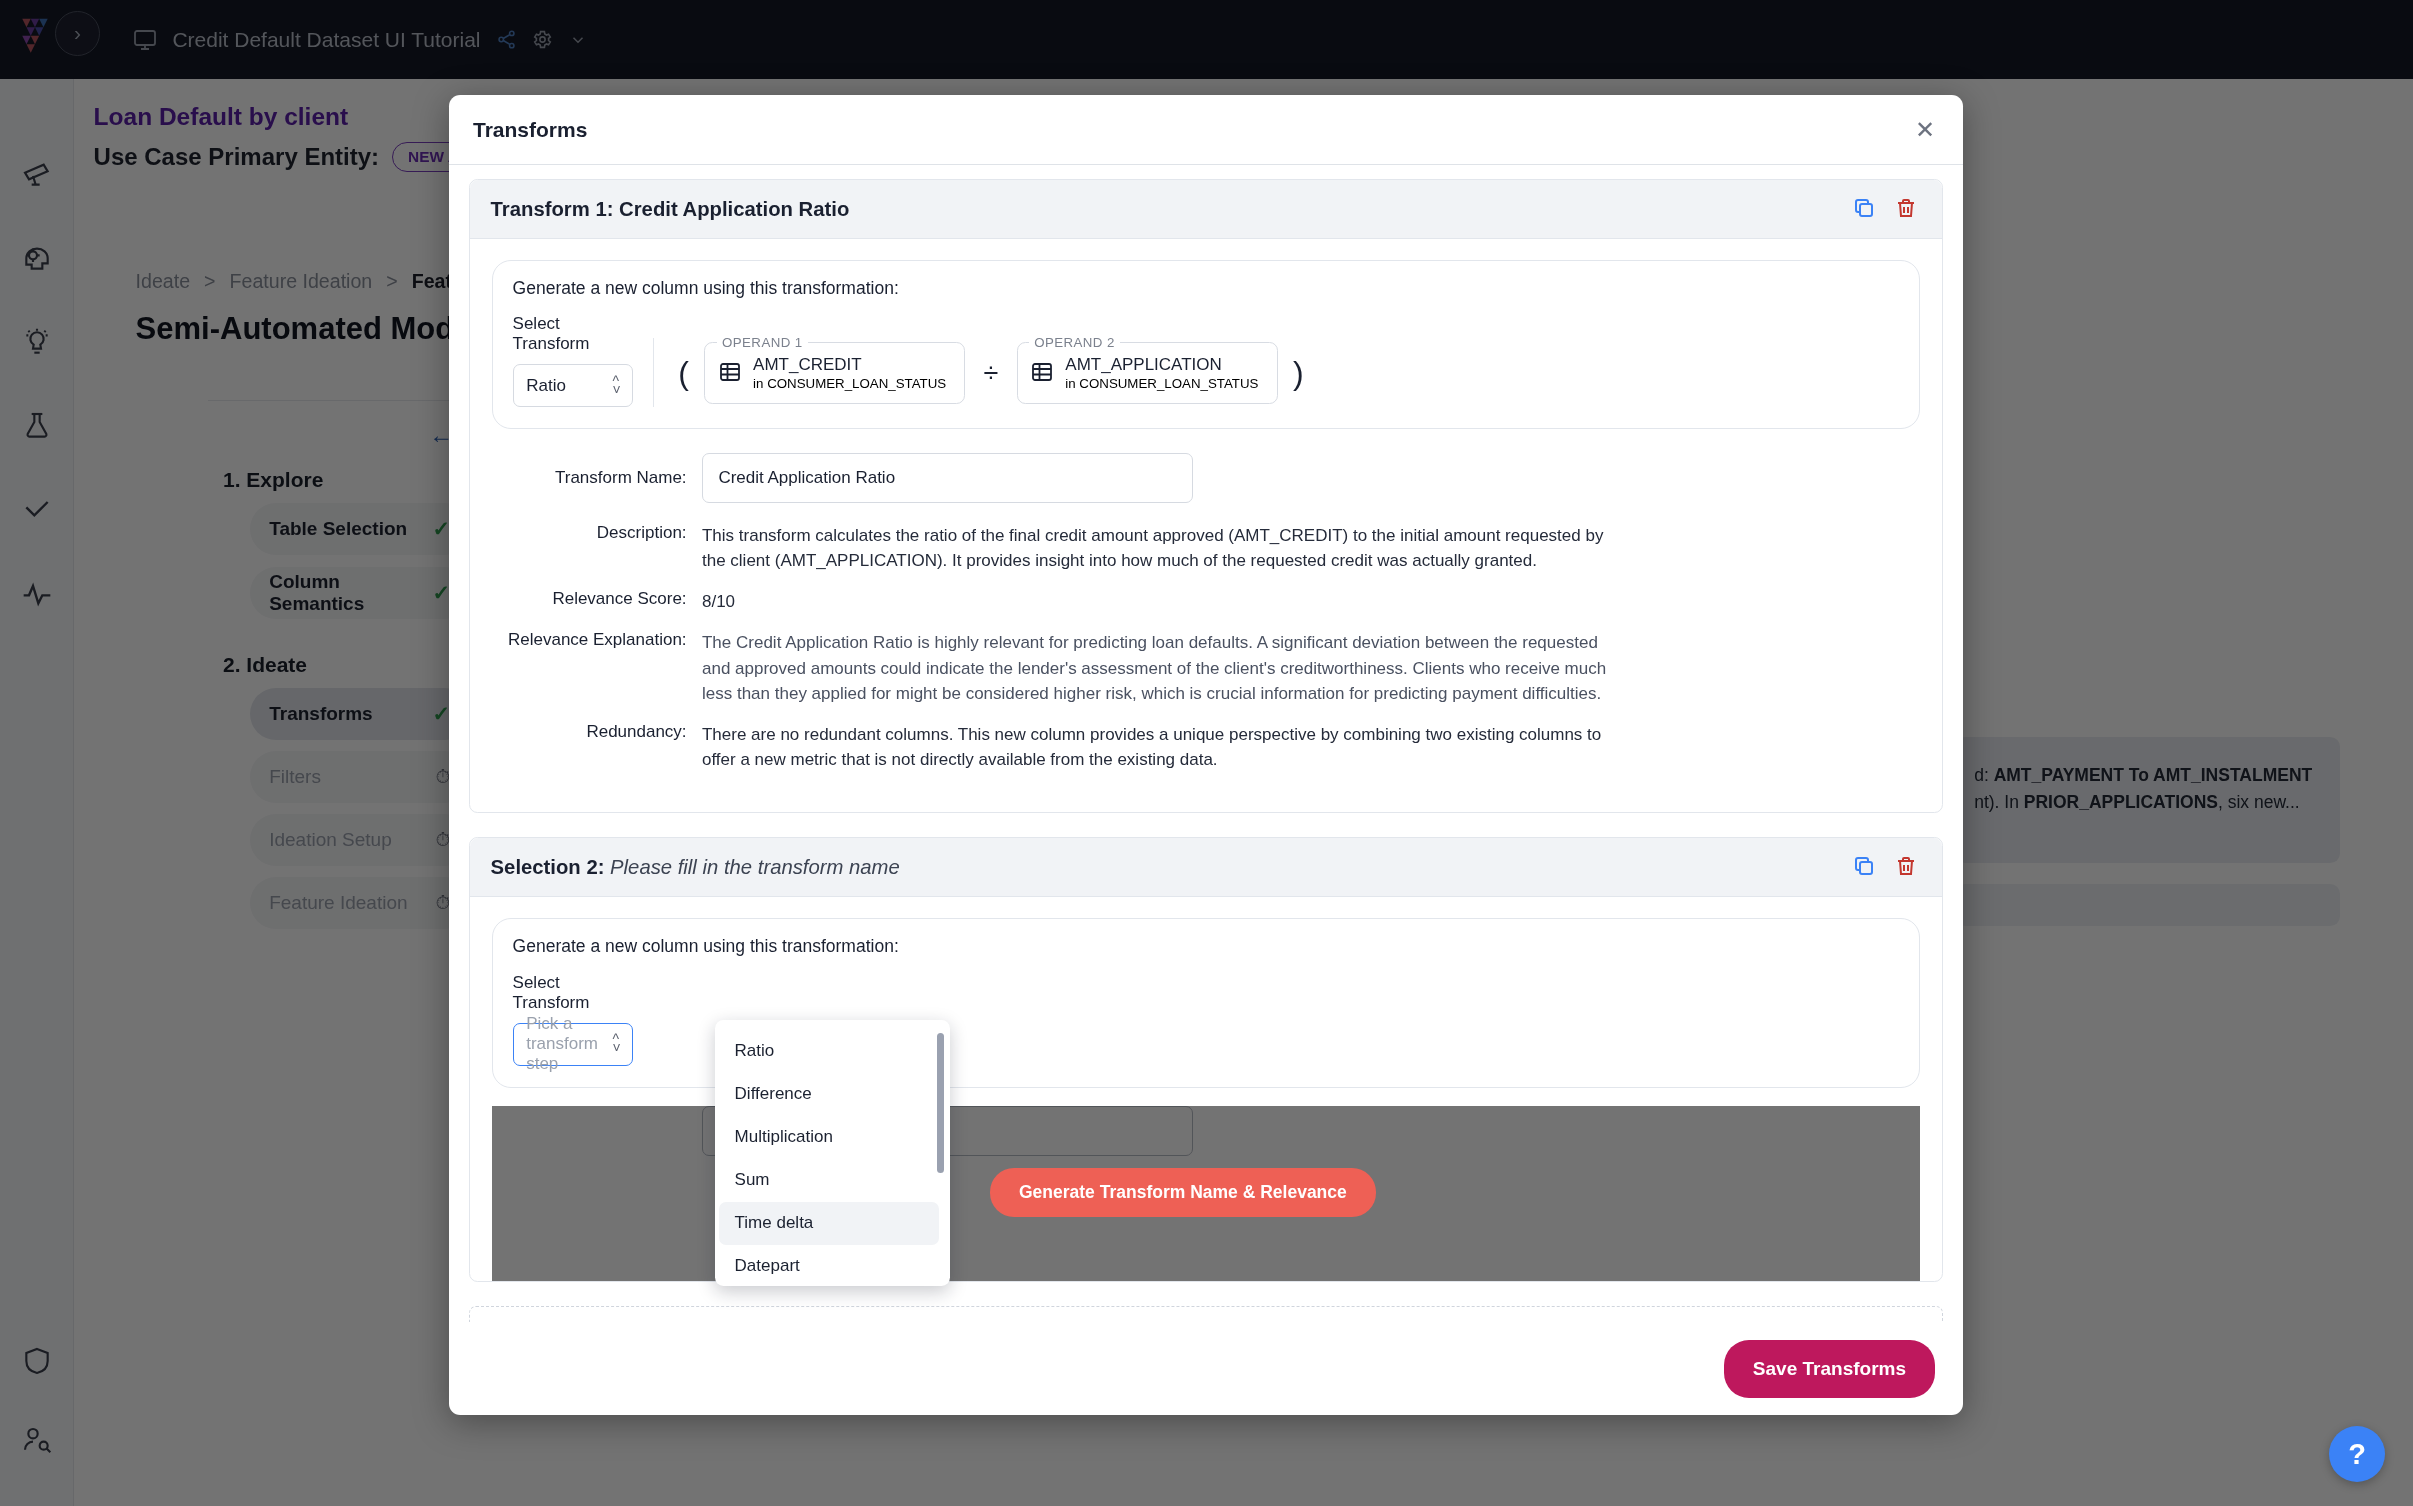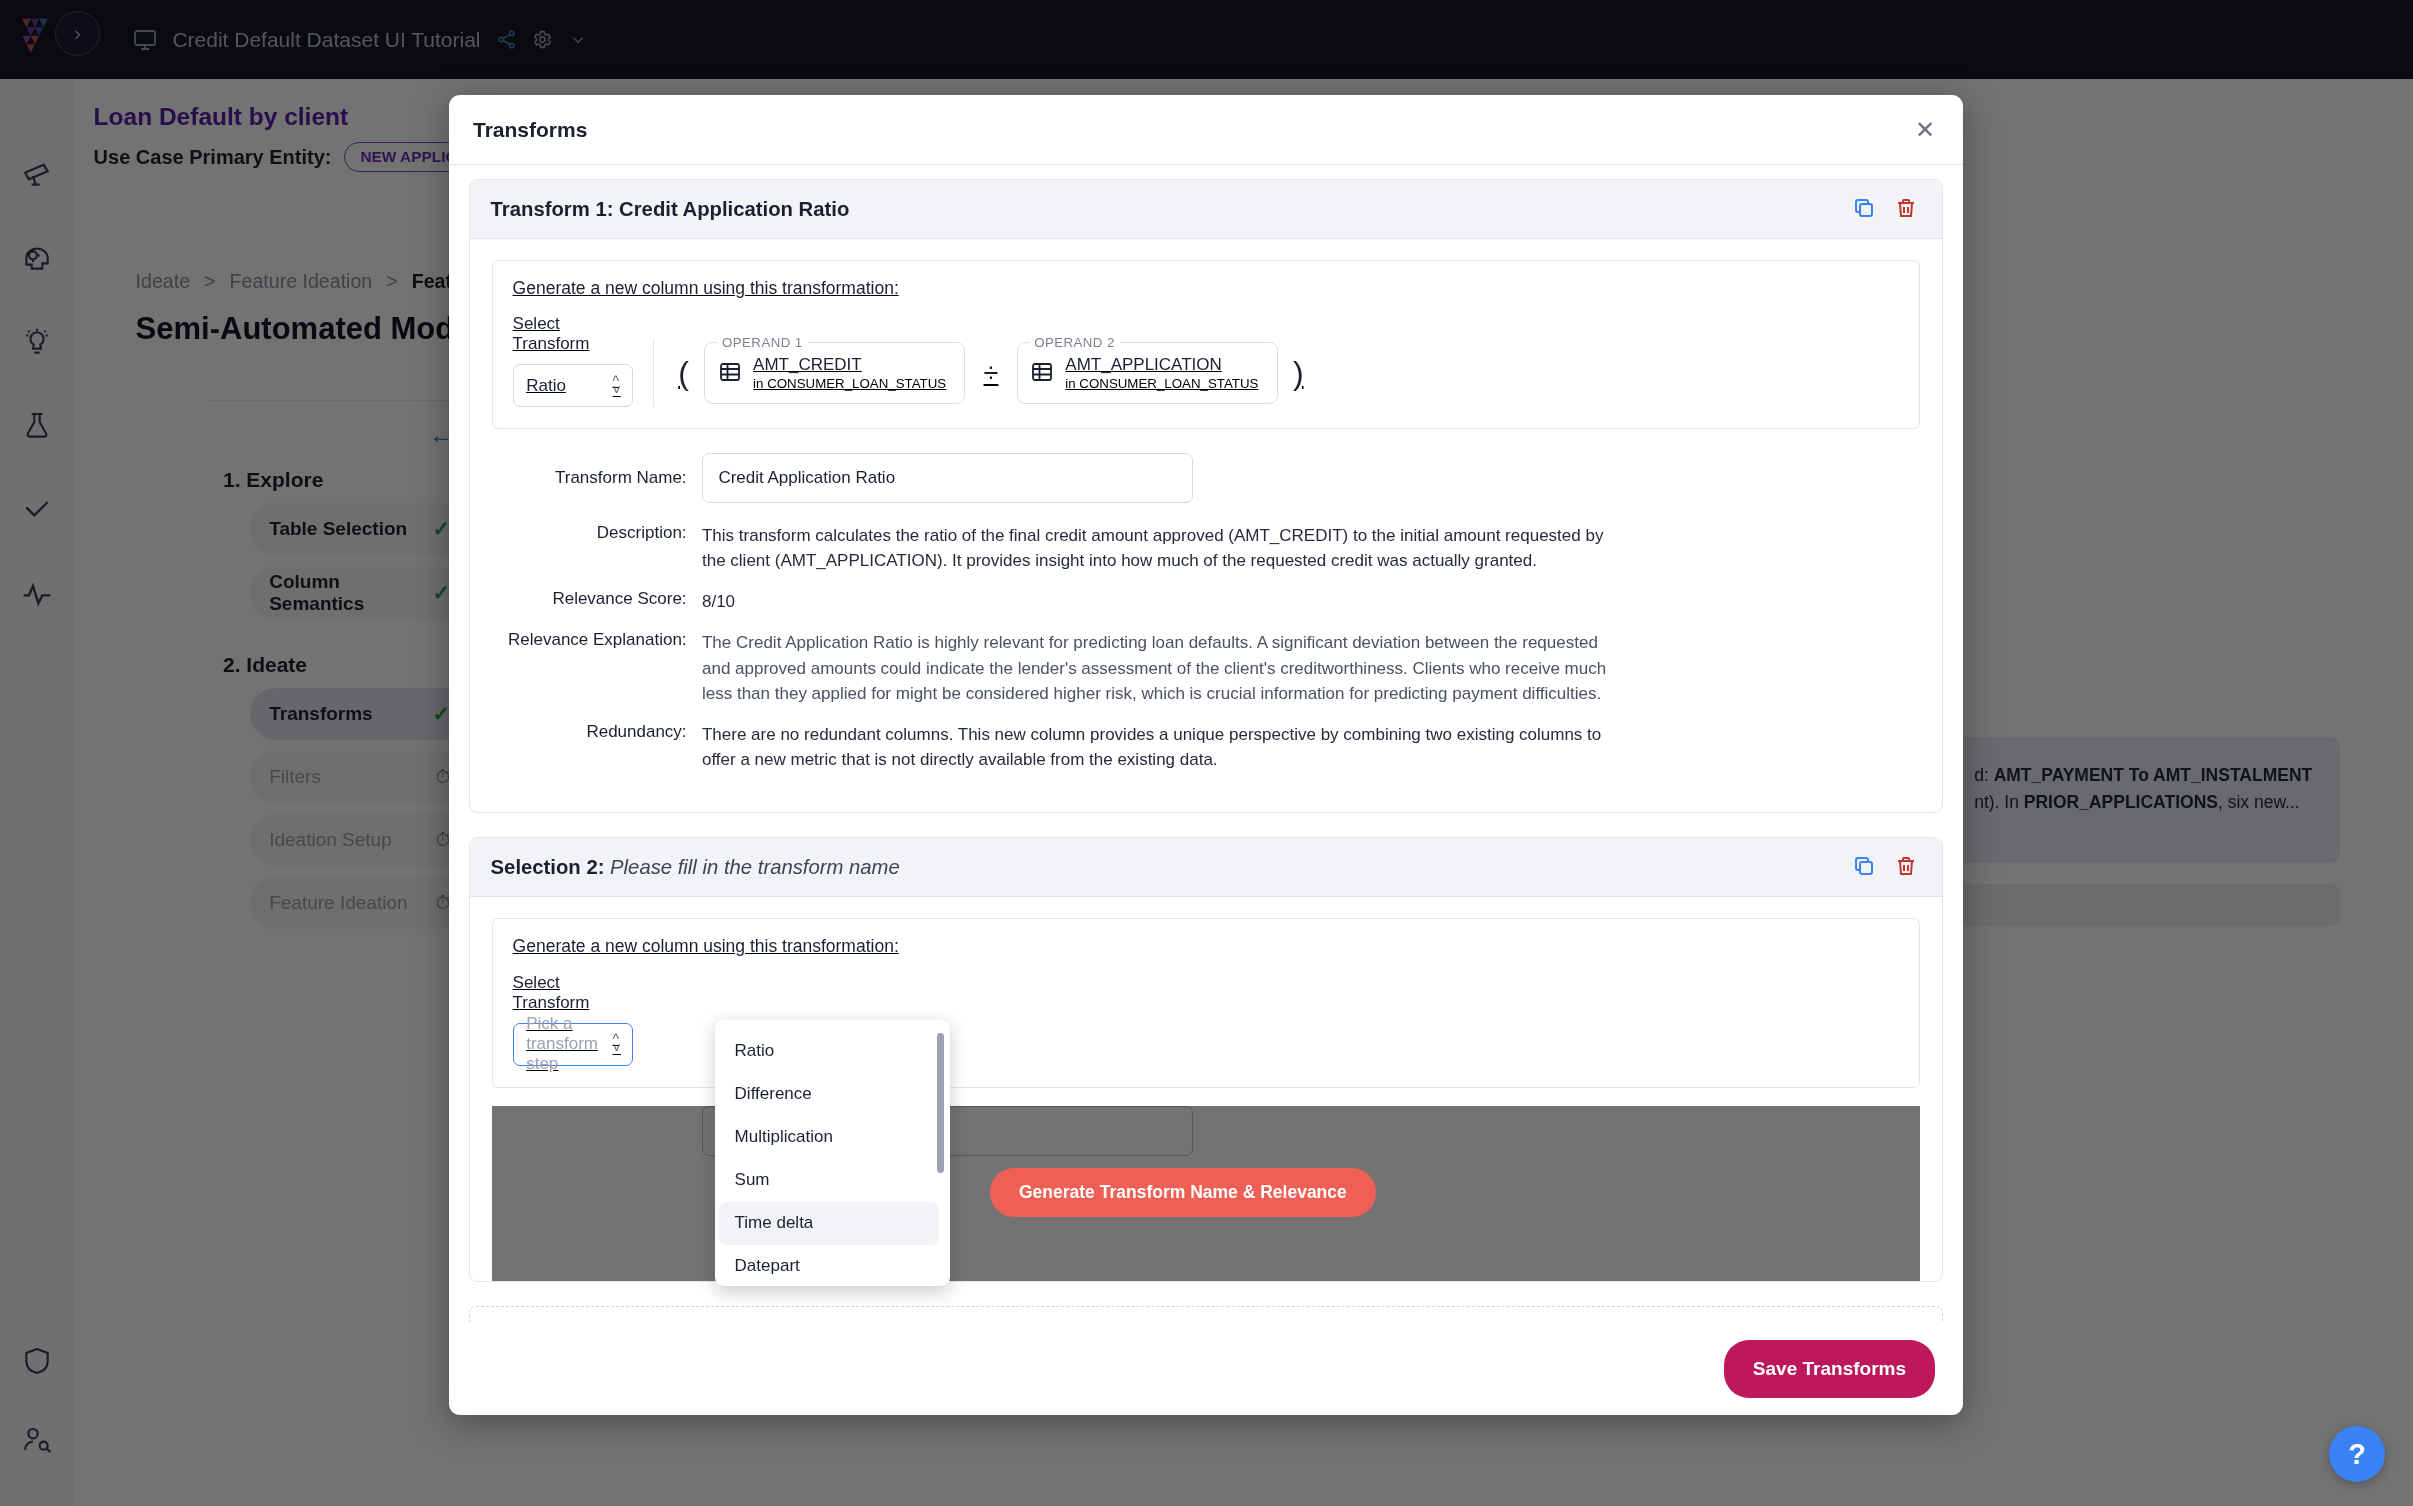--- a/index.html
+++ b/index.html
@@ -64,21 +64,21 @@
   .rail-bottom {
     position: absolute; left: 0; bottom: 49px; width: 74px;
     display: flex; flex-direction: column; align-items: center; gap: 42px;
   }
 
   
   .page { position: absolute; left: 74px; top: 79px; width: 2339px; height: 1427px; background: #ffffff; }
   .page-hdr { padding: 24px 0 0 19.6px; }
   .page-title { color: #5b21a8; font-size: 24.5px; font-weight: bold; }
   .entity-row { display: flex; align-items: center; gap: 12.6px; margin-top: 11.2px; }
-  .entity-lbl { font-size: 20px; font-weight: bold; color: #1f2430; }
+  .entity-lbl { font-size: 24px; font-weight: bold; color: #1f2430; }
   .entity-pill {
     border: 1.4px solid #7b3fbf; border-radius: 21px; color: #6d30b5;
     font-size: 15.4px; font-weight: bold; padding: 4.9px 15.4px;
   }
 
   .content-card {
     position: absolute; left: 19.6px; top: 167px; width: 2271px; height: 1191px;
     background: #ffffff; border-radius: 9.8px;
   }
   .crumbs { display: flex; align-items: center; gap: 14px; padding: 24px 0 0 42px; font-size: 19.6px; color: #8b909c; }
@@ -172,21 +172,21 @@
     padding: 0 24px 0 21px;
   }
   .tcard-hdr-title { font-size: 20.3px; font-weight: bold; color: #1a2030; }
   .tcard-hdr-title .ph { font-weight: normal; font-style: italic; color: #3c4352; }
   .hdr-icons { display: flex; align-items: center; gap: 18px; }
   .icon-copy { color: #3b82f6; }
   .icon-trash { color: #c3372f; }
 
   .tcard-body { padding: 21px 22.4px 24px 22.4px; }
 
-  .inner-box { border: 0.7px solid #e2e6ec; border-radius: 6px; padding: 17px 19.6px 21px 19.6px; text-decoration: underline; }
+  .inner-box { border: 0.7px solid #e2e6ec; border-radius: 19px; padding: 17px 19.6px 21px 19.6px; }
   .inner-lead { font-size: 17.5px; color: #1a2030; margin-bottom: 15.4px; }
 
   .formula-row { display: flex; align-items: stretch; gap: 0; }
   .sel-col { width: 140px; padding-right: 19.6px; }
   .sel-lbl { font-size: 17px; color: #1a2030; margin-bottom: 9.8px; }
   .sel-box {
     height: 43px; border: 0.7px solid #d6dae1; border-radius: 7px;
     display: flex; align-items: center; justify-content: space-between;
     padding: 0 11.2px 0 12.6px; font-size: 17px; color: #1a2030; background: #fff;
   }

